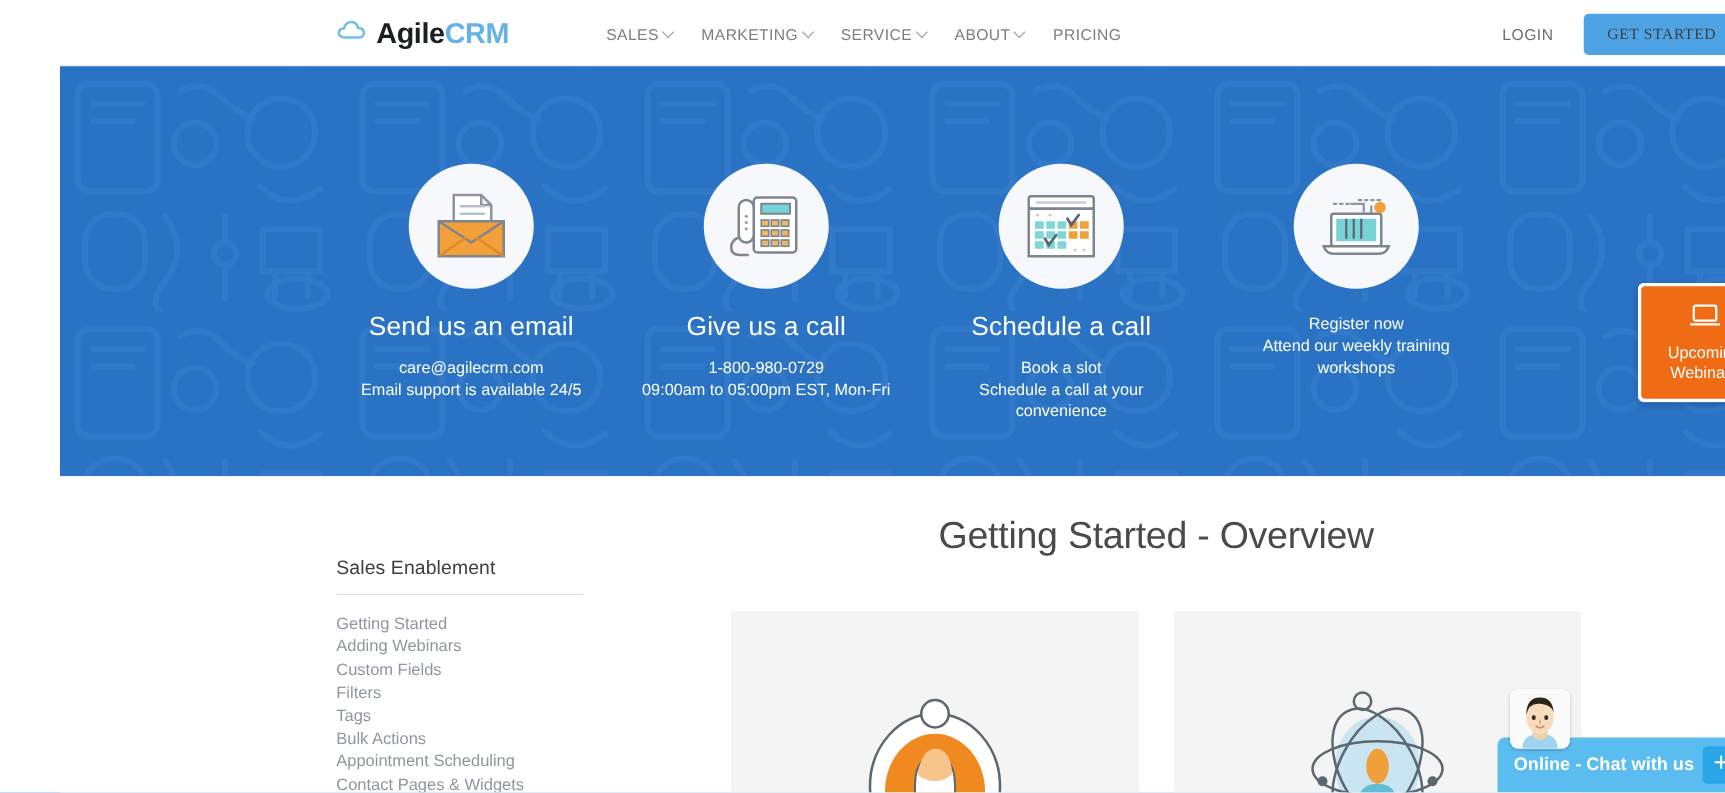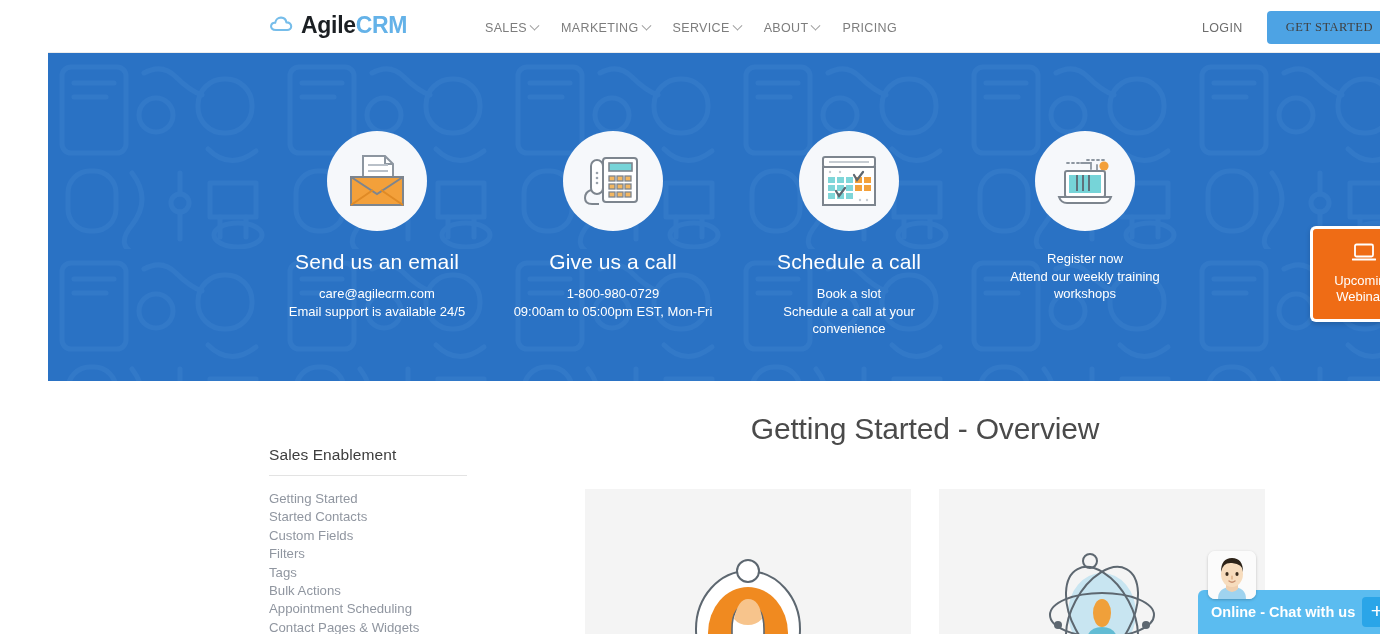--- a/index.html
+++ b/index.html
@@ -460,21 +460,21 @@
   </section>
 
   <section class="content">
     <aside class="sidebar">
       <div class="sidebar-title">Sales Enablement</div>
       <ul class="sidebar-list">
         <li>
               <a class="sidebar-link">Getting Started</a>
             </li>
         <li>
-              <a class="sidebar-link">Started Contacts</a>
+              <a class="sidebar-link">Adding Webinars</a>
             </li>
         <li>
               <a class="sidebar-link">Custom Fields</a>
             </li>
         <li>
               <a class="sidebar-link">Filters</a>
             </li>
         <li>
               <a class="sidebar-link">Tags</a>
             </li>

